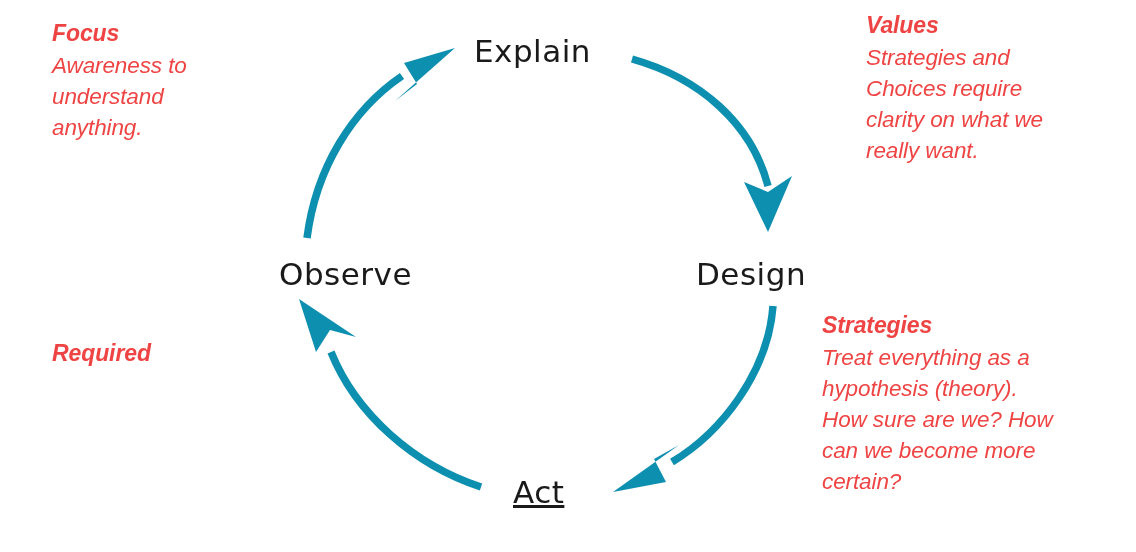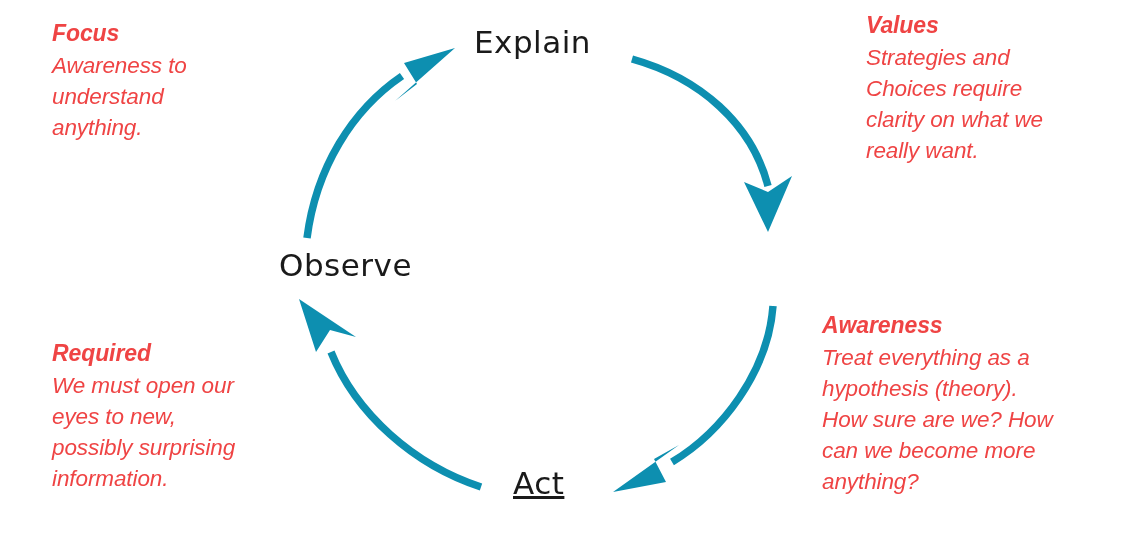--- a/index.html
+++ b/index.html
@@ -20,20 +20,21 @@
   .node-label {
     position: absolute;
     color: #1a1a1a;
     font-family: "DejaVu Sans", sans-serif;
     font-size: 31px;
     font-weight: 400;
     font-style: normal;
     letter-spacing: 0.5px;
     white-space: nowrap;
     line-height: 1;
+    margin-top: 9px;
   }
   #node-explain { left: 474px; top: 27px; }
   #node-design  { left: 696px; top: 250px; }
   #node-act     { left: 513px; top: 468px; text-decoration: underline; }
   #node-observe { left: 279px; top: 250px; text-align: right; }
 
   
   .annotation {
     position: absolute;
     color: #ef4444;
@@ -92,20 +93,21 @@
     </g>
 
     <g>
       <path d="M 307,238 C 316,168 352,110 402,76" fill="none" stroke="#0d8fb0" stroke-width="7.5" stroke-linecap="butt"></path>
       <path d="M 455,48 L 404,63 L 417,84 L 395,101 Z" fill="#0d8fb0"></path>
     </g>
   </svg>
 
   <div class="node-label" id="node-explain">Explain</div>
 
+  <div class="node-label" id="node-design">Design</div>
 
   <div class="node-label" id="node-act">Act</div>
 
   <div class="node-label" id="node-observe">Observe</div>
 
   <div class="annotation" id="ann-focus">
     <span class="ann-title">Focus</span>
     <span class="ann-body">Awareness to
 understand
 anything.</span>
@@ -114,28 +116,24 @@
   <div class="annotation" id="ann-values">
     <span class="ann-title">Values</span>
     <span class="ann-body">Strategies and
 Choices require
 clarity on what we
 really want.</span>
   </div>
 
   <div class="annotation" id="ann-awareness">
     <span class="ann-title">Required</span>
-    <span class="ann-body">We must open our
-eyes to new,
-possibly surprising
-information.</span>
   </div>
 
   <div class="annotation" id="ann-discipline">
-    <span class="ann-title">Awareness</span>
+    <span class="ann-title">Strategies</span>
     <span class="ann-body">Treat everything as a
 hypothesis (theory).
 How sure are we? How
 can we become more
-anything?</span>
+certain?</span>
   </div>
 
 </div>
 
 </body></html>

